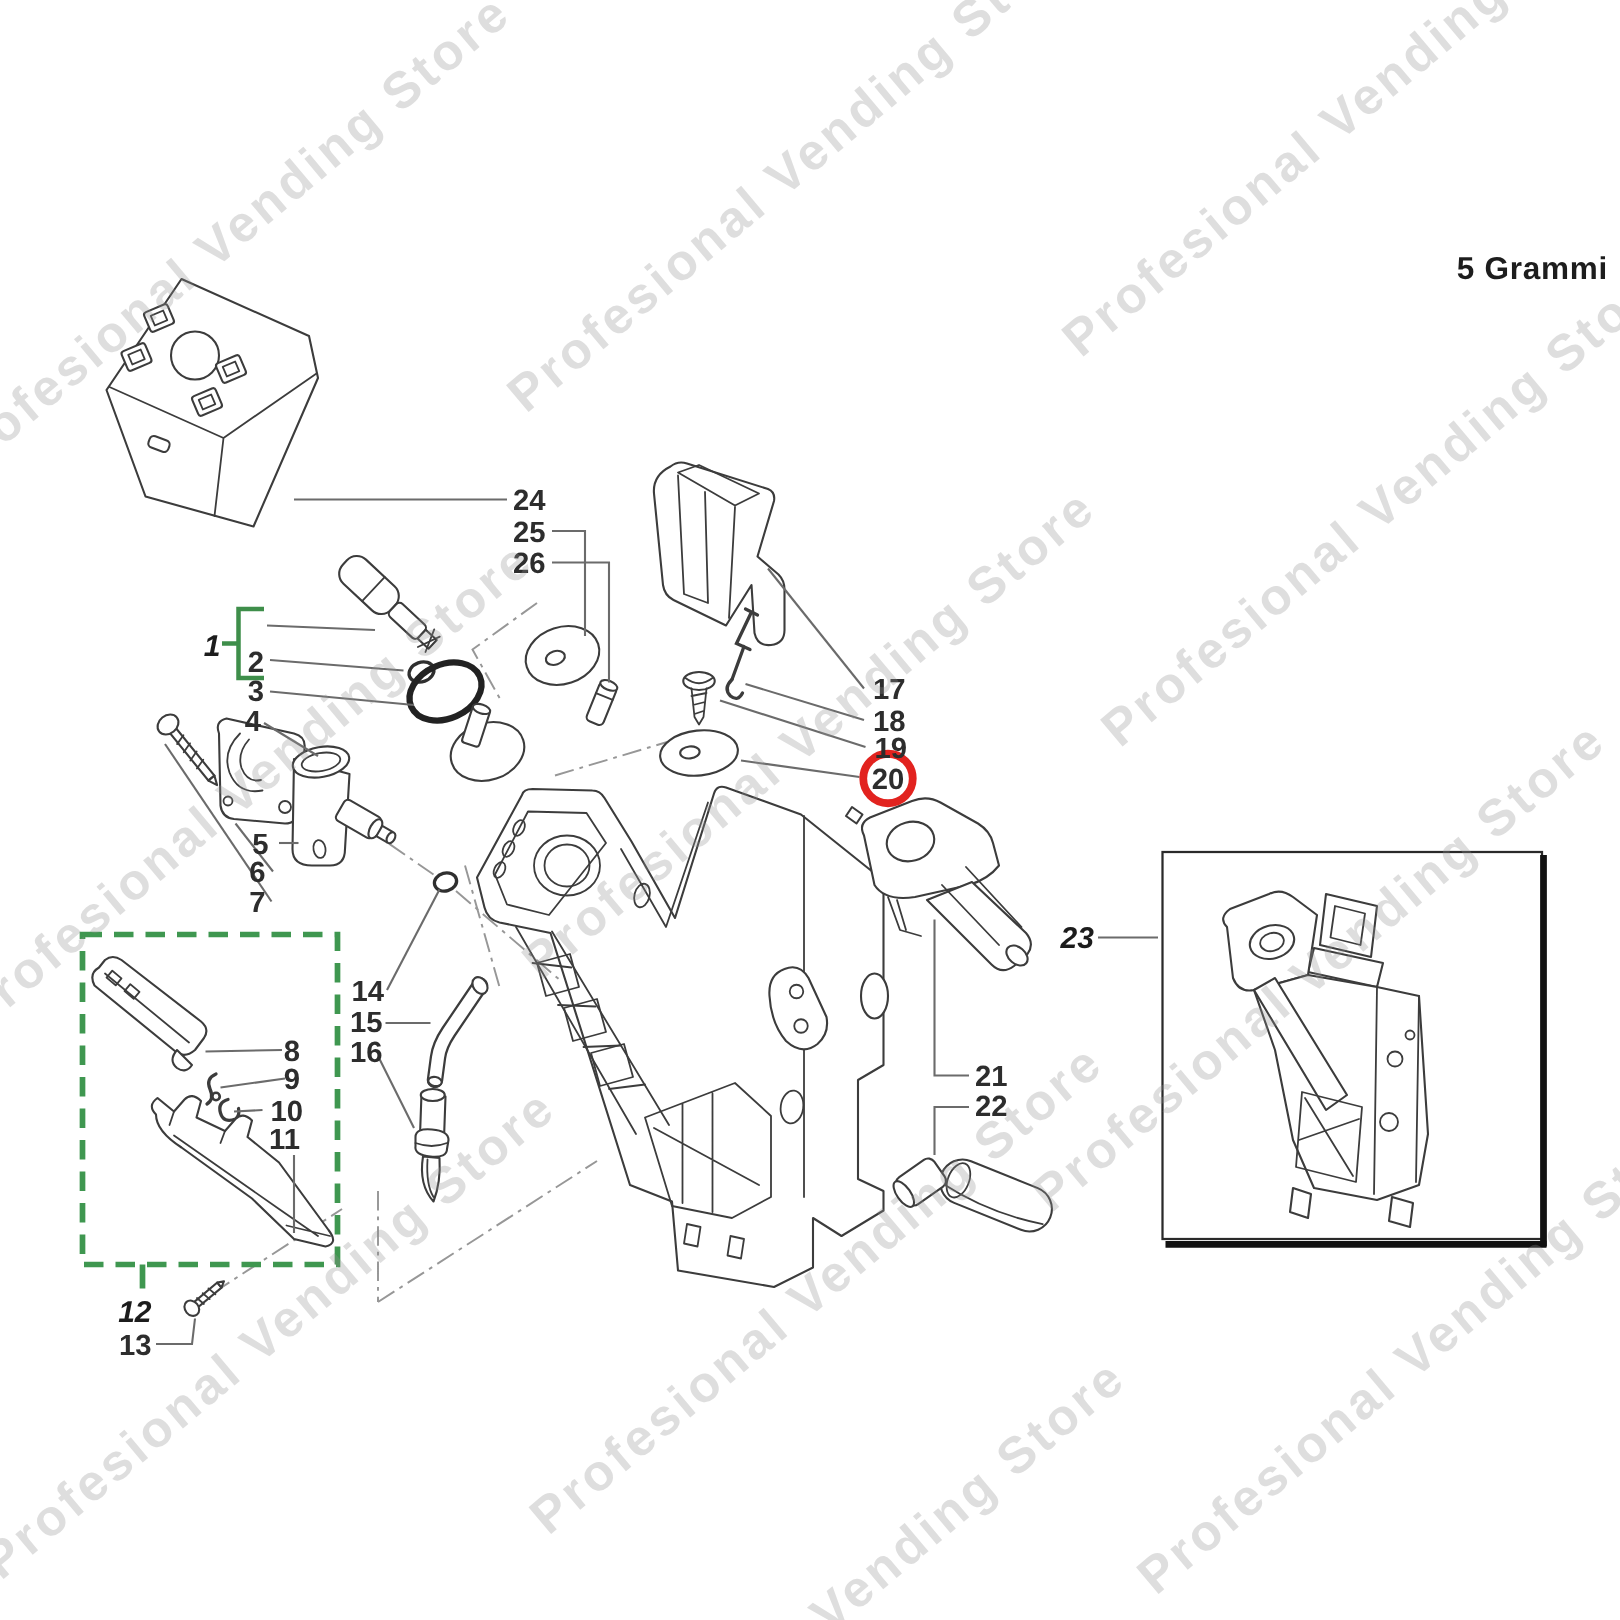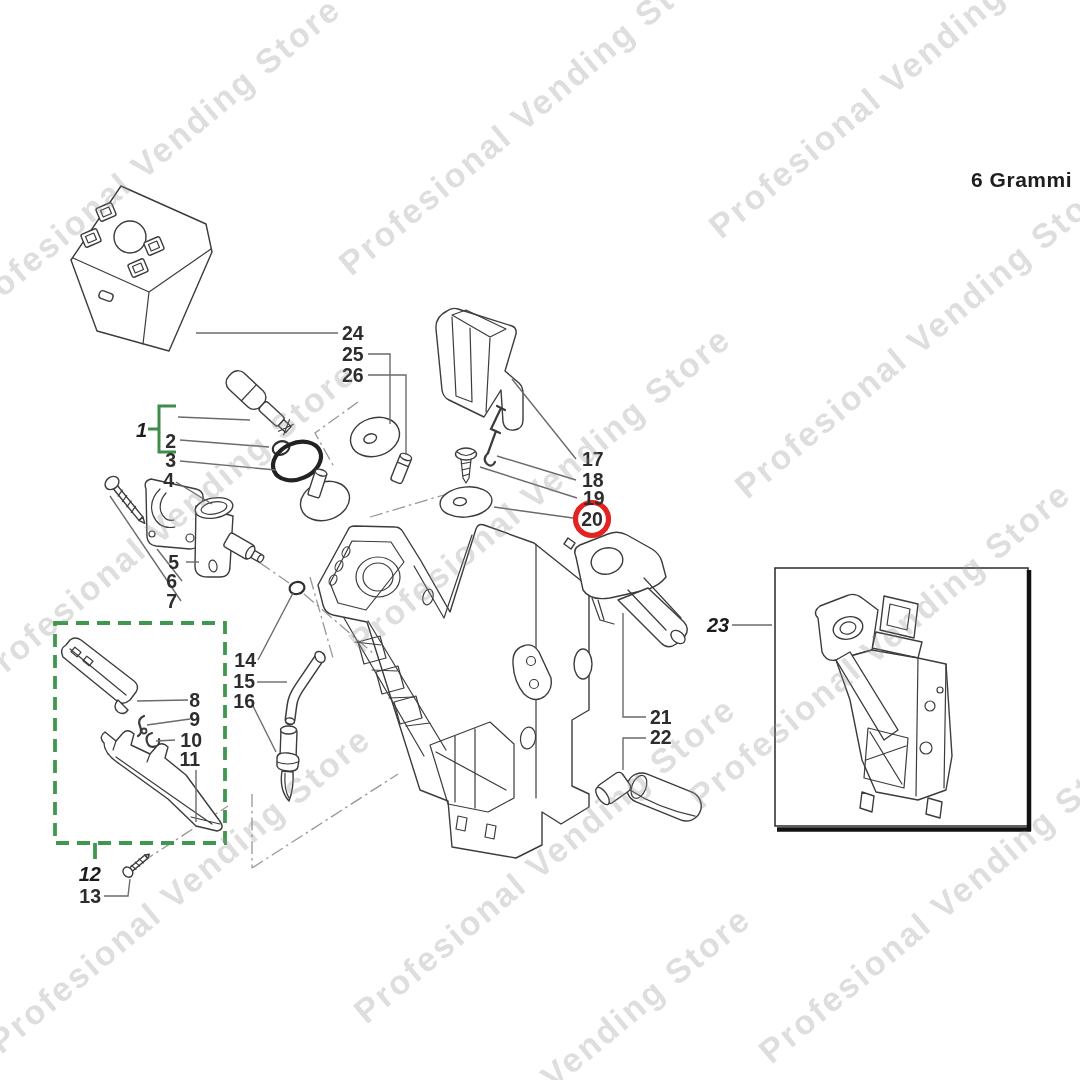--- a/index.html
+++ b/index.html
@@ -351,15 +351,15 @@
   <div class="wm" style="left:165px;top:525px;">Profesional Vending Store</div>
   <div class="wm" style="left:540px;top:490px;">Profesional Vending Store</div>
   <div class="wm" style="left:926px;top:335px;">Profesional Vending Store</div>
   <div class="wm" style="left:880px;top:645px;">Profesional Vending Store</div>
   <div class="wm" style="left:180px;top:890px;">Profesional Vending Store</div>
   <div class="wm" style="left:545px;top:860px;">Profesional Vending Store</div>
   <div class="wm" style="left:950px;top:900px;">Profesional Vending Store</div>
   <div class="wm" style="left:560px;top:1070px;">Profesional Vending Store</div>
 </div>
 
-<div class="title">6 Grammi</div>
+<div class="title">5 Grammi</div>
 
 </div>
 
 </body></html>

